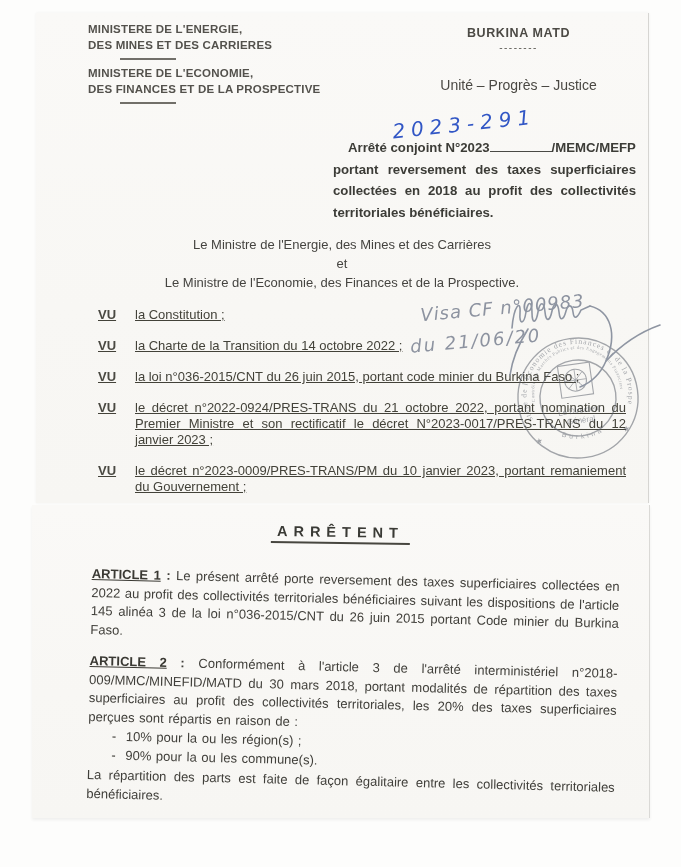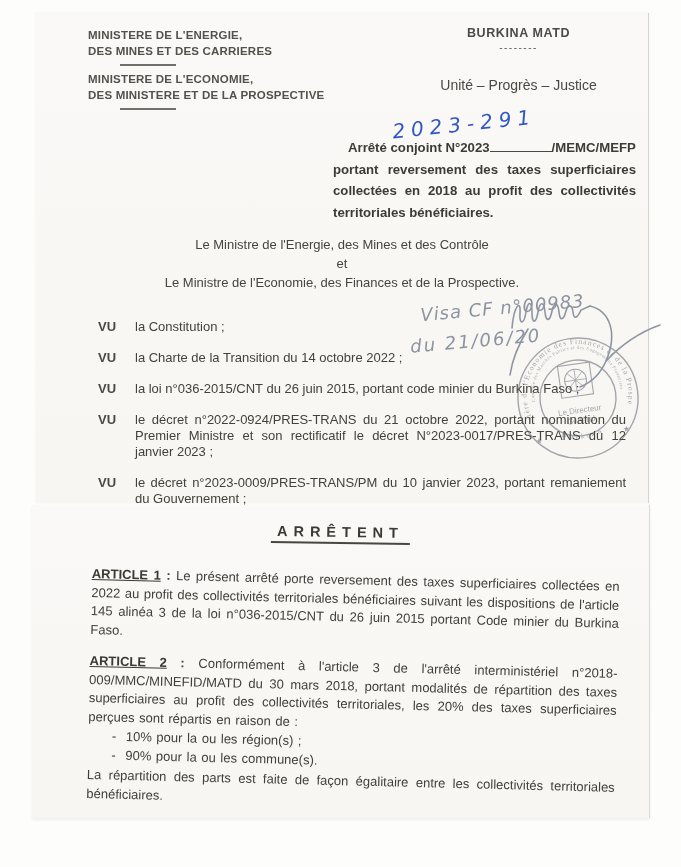--- a/index.html
+++ b/index.html
@@ -7,40 +7,40 @@
     width:681px;height:867px;position:relative;overflow:hidden;
     background:#fdfdfc;
     font-family:"Liberation Sans", sans-serif;
     color:#3f3e39;
   }
   
   .page-strip{position:absolute;background:linear-gradient(180deg,#faf9f7 0%,#f8f7f4 60%,#f7f6f3 100%);}
   .page1{left:36px;top:13px;width:612px;height:490px;border-right:1px solid #d6d5d2;box-shadow:0 0 3px rgba(0,0,0,.05);}
   .page2{left:32px;top:505px;width:617px;height:313px;border-right:1px solid #dad9d6;box-shadow:0 2px 3px rgba(0,0,0,.06);}
   
-  .ministries{position:absolute;left:52px;top:14px;font-size:11.5px;font-weight:700;line-height:16px;color:#53514c;letter-spacing:.2px;}
+  .ministries{position:absolute;left:52px;top:8px;font-size:11.5px;font-weight:700;line-height:16px;color:#53514c;letter-spacing:.2px;}
   .min-divider{width:56px;height:2px;background:#716f69;margin:5px 0 5px 32px;}
   .country{position:absolute;left:385px;top:13px;width:195px;text-align:center;color:#4c4a45;}
   .country-name{font-size:12.5px;font-weight:700;letter-spacing:.6px;}
   .country-dashes{font-size:10px;letter-spacing:1.5px;color:#5c5a55;line-height:10px;margin-top:3px;}
   .country-motto{font-size:14px;margin-top:24px;color:#4a4843;}
   
   .title-block{position:absolute;left:297px;top:124px;width:303px;font-size:13.2px;font-weight:700;color:#3c3c37;line-height:21.5px;text-align:justify;}
   .title-line1{white-space:nowrap;margin-left:15px;}
   .blank-line{display:inline-block;width:62px;height:12px;border-bottom:1.6px solid #4a4a45;}
   .hw-number{
     position:absolute;left:392px;top:112px;z-index:6;
     font-family:"DejaVu Sans", sans-serif;font-style:italic;
     color:#3156c5;font-size:20px;letter-spacing:6px;
     transform:rotate(-6deg);white-space:nowrap;
   }
   
   .ministers{position:absolute;left:0;top:222px;width:100%;text-align:center;font-size:13px;line-height:19px;color:#454440;}
   
-  .vu-list{position:absolute;left:62px;top:306px;width:528px;font-size:13px;color:#434239;}
+  .vu-list{position:absolute;left:62px;top:294px;width:528px;font-size:13px;color:#434239;text-decoration:underline;}
   .vu-row{display:flex;margin-bottom:15px;line-height:16px;}
   .vu-label{width:37px;flex:0 0 37px;font-weight:600;color:#4a4942;}
   .vu-text{flex:1;text-align:justify;}
   
   .hw{position:absolute;z-index:6;font-family:"DejaVu Sans", sans-serif;font-style:italic;color:#8d93a0;white-space:nowrap;}
   .visa1{left:420px;top:297px;font-size:18px;letter-spacing:1px;transform:rotate(-5deg);}
   .visa2{left:410px;top:330px;font-size:18px;letter-spacing:2px;transform:rotate(-5deg);}
   .signature{position:absolute;left:498px;top:283px;z-index:6;}
   .stamp{position:absolute;left:508px;top:328px;z-index:5;opacity:.52;}
   
@@ -62,39 +62,39 @@
 </head>
 <body>
 
 <div class="page-strip page1">
 
   <div class="ministries">
     <div>MINISTERE DE L'ENERGIE,</div>
     <div>DES MINES ET DES CARRIERES</div>
     <div class="min-divider"></div>
     <div>MINISTERE DE L'ECONOMIE,</div>
-    <div>DES MINISTERE ET DE LA PROSPECTIVE</div>
+    <div>DES FINANCES ET DE LA PROSPECTIVE</div>
     <div class="min-divider"></div>
   </div>
 
   <div class="country">
     <div class="country-name">BURKINA MATD</div>
     <div class="country-dashes">--------</div>
     <div class="country-motto">Unité – Progrès – Justice</div>
   </div>
 
   <div class="title-block">
     <div class="title-line1">
       <span>Arrêté conjoint N°2023</span><span class="blank-line"></span><span>/MEMC/MEFP</span>
     </div>
     <div>portant reversement des taxes superficiaires collectées en 2018 au profit des collectivités territoriales bénéficiaires.</div>
   </div>
 
   <div class="ministers">
-    <div>Le Ministre de l'Energie, des Mines et des Contrôle</div>
+    <div>Le Ministre de l'Energie, des Mines et des Carrières</div>
     <div>et</div>
     <div>Le Ministre de l'Economie, des Finances et de la Prospective.</div>
   </div>
 
   <div class="vu-list">
     <div class="vu-row">
       <span class="vu-label">VU</span>
       <span class="vu-text">la Constitution ;</span>
     </div>
     <div class="vu-row">

